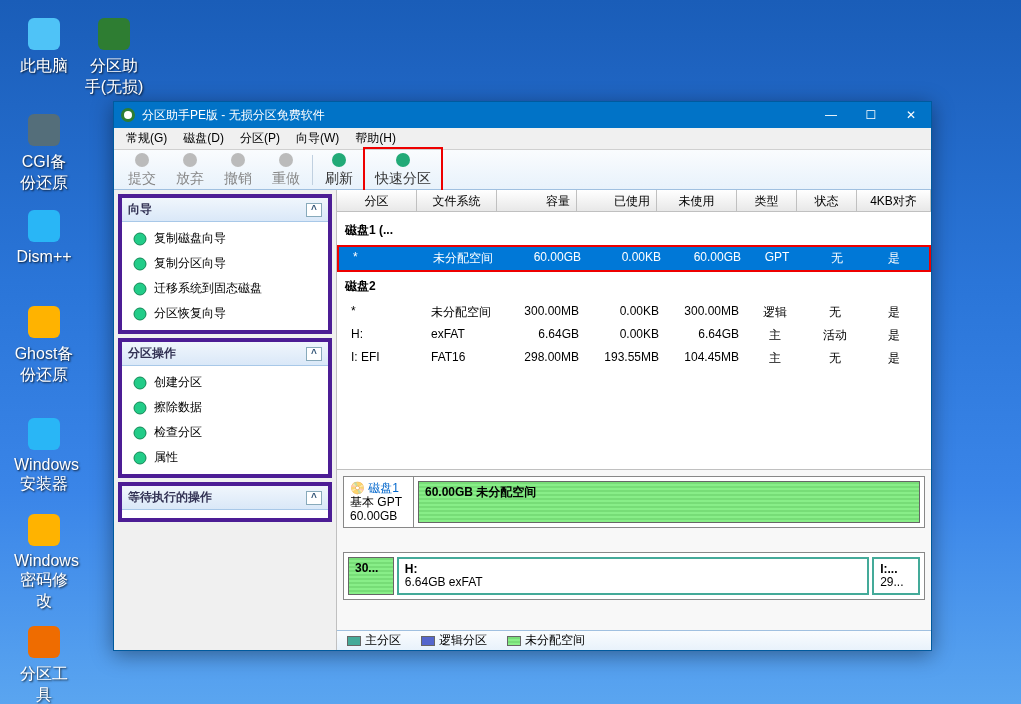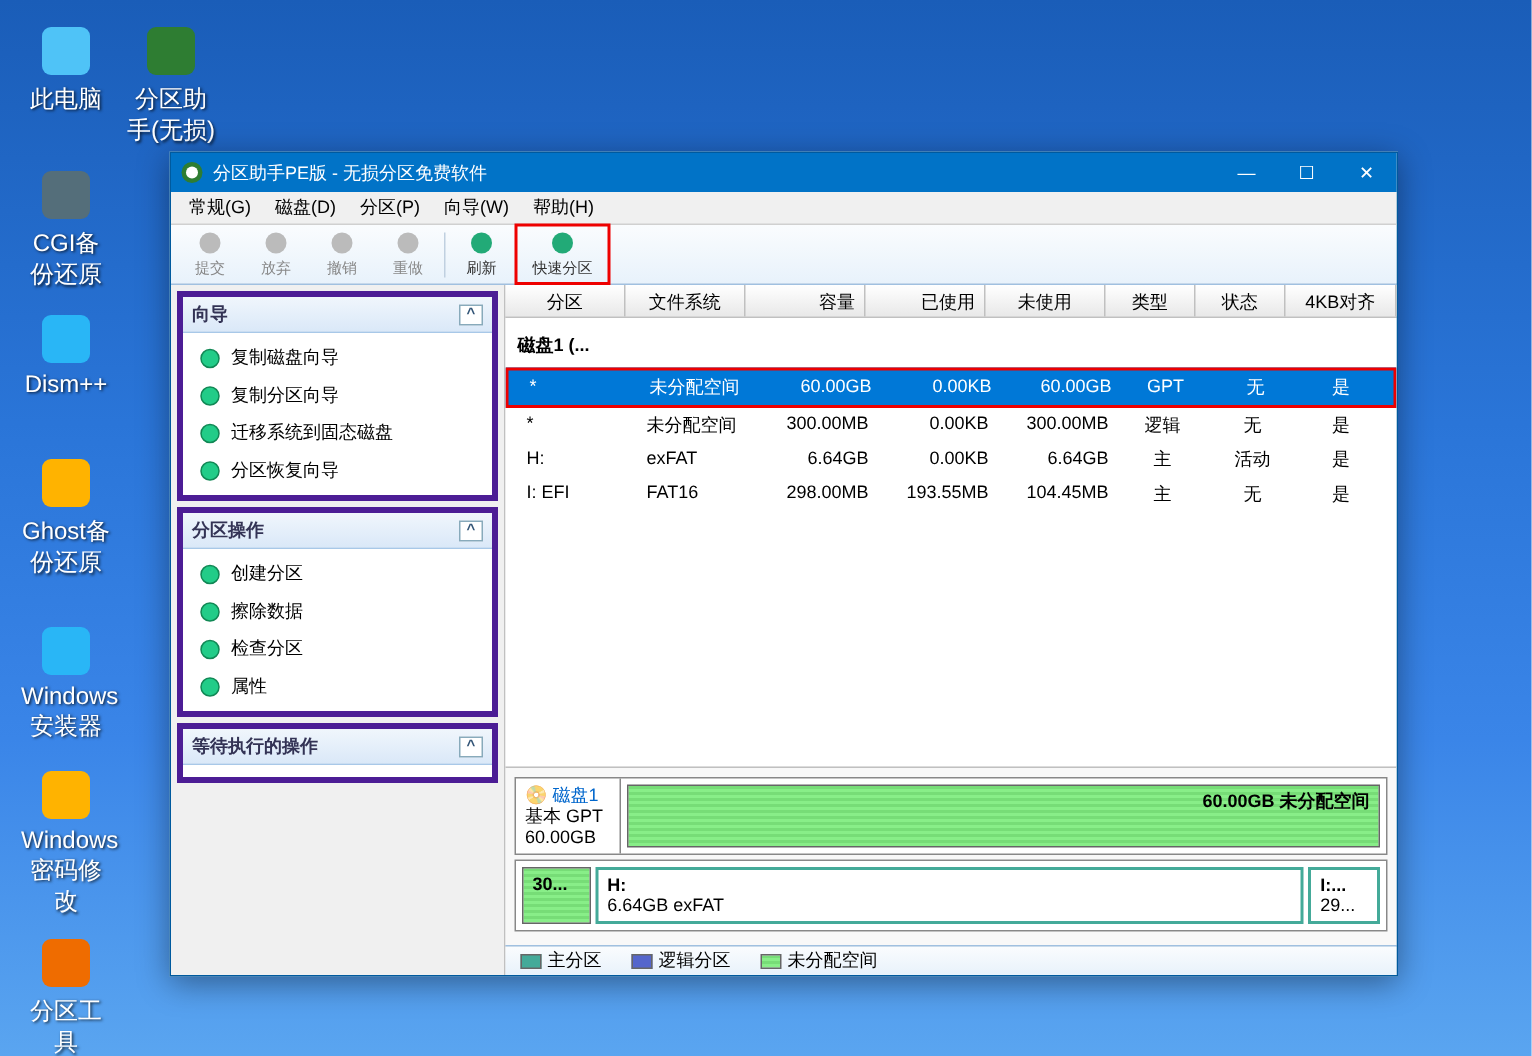--- a/index.html
+++ b/index.html
@@ -11,21 +11,21 @@
 .titlebar{height:26px;background:#0173c7;color:#fff;display:flex;align-items:center;padding-left:6px}
 .titlebar .app-ico{width:16px;height:16px;margin-right:6px}
 .titlebar .title{flex:1}
 .titlebar .ctrl{width:40px;height:26px;text-align:center;line-height:26px;color:#fff}
 .menubar{height:22px;background:#f0f0f0;display:flex;align-items:center;padding-left:4px;border-bottom:1px solid #d0d0d0}
 .menubar .mi{padding:3px 8px}
 .toolbar{height:40px;background:linear-gradient(#fafcfe,#e8f2fb);border-bottom:1px solid #a0c0e0;display:flex;align-items:center;padding-left:4px}
 .tbtn{display:flex;flex-direction:column;align-items:center;padding:2px 10px;color:#888;min-width:44px}
 .tbtn.active{color:#333}
 .tbtn .tico{width:18px;height:18px;margin-bottom:1px}
-.tbtn .tlbl{font-size:10px}
+.tbtn .tlbl{font-size:14px}
 .sep{width:1px;height:30px;background:#c0d0e0;margin:0 2px}
 .highlight-box{border:2px solid #e00}
 .body{display:flex;height:calc(100% - 88px)}
 .leftpane{width:222px;padding:4px;display:flex;flex-direction:column;gap:4px}
 .panel{border:4px solid #4c1d95;background:#fff}
 .panel-hdr{height:24px;background:linear-gradient(#f0f6fc,#dae8f8);border-bottom:1px solid #a8c8e8;display:flex;align-items:center;padding:0 6px;color:#335;font-weight:bold}
 .panel-hdr .sp{flex:1}
 .panel-hdr .arr{width:16px;height:14px;border:1px solid #8ab;background:#fff;text-align:center;line-height:12px;color:#357;font-size:10px}
 .panel-body{padding:4px}
 .wizitem{display:flex;align-items:center;padding:4px 6px;gap:6px}
@@ -34,21 +34,21 @@
 .grid-hdr{height:22px;background:linear-gradient(#fff,#e8e8e8);border-bottom:1px solid #c0c0c0;display:flex}
 .gh{border-right:1px solid #c0c0c0;padding:3px 6px;text-align:center}
 .c0{width:80px;text-align:center}.c1{width:80px}.c2{width:80px;text-align:right}.c3{width:80px;text-align:right}.c4{width:80px;text-align:center}.c5{width:60px}.c6{width:60px}.c7{flex:1}
 .grid-body{flex:1;overflow:auto;background:#fff;padding:4px 8px 0}
 .disk-label{font-weight:bold;padding:6px 0}
 .row{display:flex;padding:3px 0}
 .row.sel{background:#0078d7;color:#fff;border:2px solid #e00;margin:0 -8px;padding:3px 8px}
 .row .c{padding:0 6px}
 .row .c.c0{text-align:left}.row .c.c2,.row .c.c3,.row .c.c4{text-align:right}.row .c.c5,.row .c.c6,.row .c.c7{text-align:center}
 .diskmap{background:#f8f8f8;border-top:1px solid #c0c0c0;padding:6px}
-.dm{display:flex;border:1px solid #888;margin-bottom:3px;background:#fff}
+.dm{display:flex;border:1px solid #888;margin-bottom:24px;background:#fff}
 .dm-info{width:70px;padding:4px 6px;border-right:1px solid #888;font-size:11px;line-height:14px}
 .dm-info .dmname{color:#06c}
 .dm-bar{flex:1;display:flex;padding:4px;gap:3px}
 .dm-part{border:1px solid #666;padding:4px 6px;font-size:11px;line-height:13px;position:relative}
 .dm-part.unalloc{background:repeating-linear-gradient(0deg,#8e8 0,#8e8 2px,#7d7 2px,#7d7 4px)}
 .dm-part.primary{background:#fff;border:2px solid #4a9}
 .legend{height:20px;background:linear-gradient(#fafcfe,#e8f2fb);border-top:1px solid #a0c0e0;display:flex;align-items:center;padding-left:10px;gap:20px;font-size:11px}
 .legend .lg{display:flex;align-items:center;gap:4px}
 .legend .sw{width:14px;height:10px;border:1px solid #666}
 .sw.p{background:#4a9}.sw.l{background:#56c}.sw.u{background:repeating-linear-gradient(0deg,#8e8 0,#8e8 2px,#7d7 2px,#7d7 4px)}
@@ -304,20 +304,21 @@
           <div class="row sel">
             <div class="c c0">*</div>
             <div class="c c1">未分配空间</div>
             <div class="c c2">60.00GB</div>
             <div class="c c3">0.00KB</div>
             <div class="c c4">60.00GB</div>
             <div class="c c5">GPT</div>
             <div class="c c6">无</div>
             <div class="c c7">是</div>
           </div>
+          <div class="disk-label">磁盘2</div>
           <div class="row">
             <div class="c c0">*</div>
             <div class="c c1">未分配空间</div>
             <div class="c c2">300.00MB</div>
             <div class="c c3">0.00KB</div>
             <div class="c c4">300.00MB</div>
             <div class="c c5">逻辑</div>
             <div class="c c6">无</div>
             <div class="c c7">是</div>
           </div>
@@ -343,21 +344,21 @@
           </div>
         </div>
       <div class="diskmap" id="diskmap">
           <div class="dm">
             <div class="dm-info">
               <div class="dmname">📀 磁盘1</div>
               <div>基本 GPT</div>
               <div>60.00GB</div>
             </div>
             <div class="dm-bar">
-              <div class="dm-part unalloc" style="flex: 100 1 0%; text-align: right;">
+              <div class="dm-part unalloc" style="flex: 100 1 0%;">
                 <div><b>60.00GB 未分配空间</b></div>
               </div>
             </div>
           </div>
           <div class="dm">
             <div class="dm-bar">
               <div class="dm-part unalloc" style="flex: 6 1 0%;">
                 <div><b>30...</b></div>
               </div>
               <div class="dm-part primary" style="flex: 86 1 0%;">

